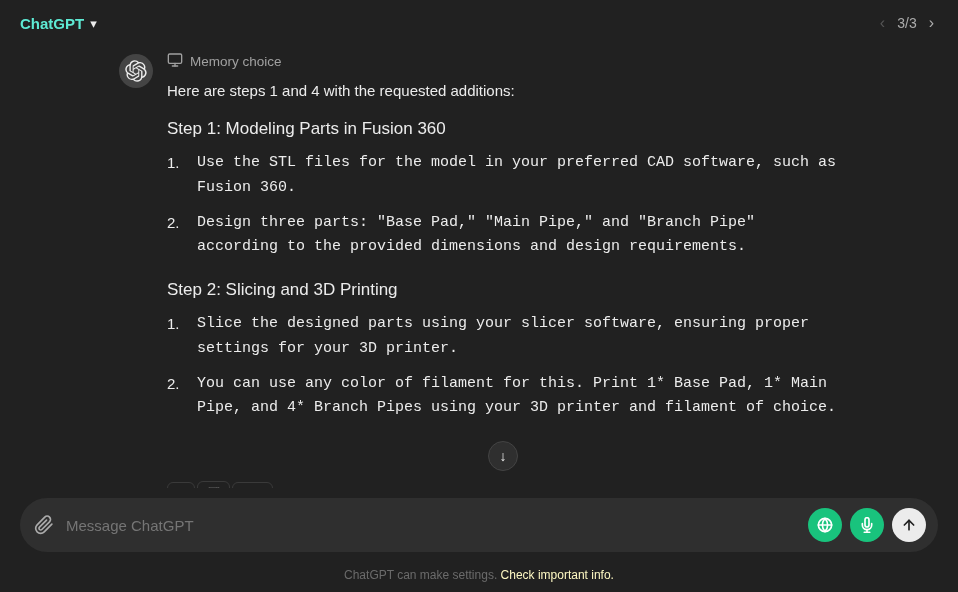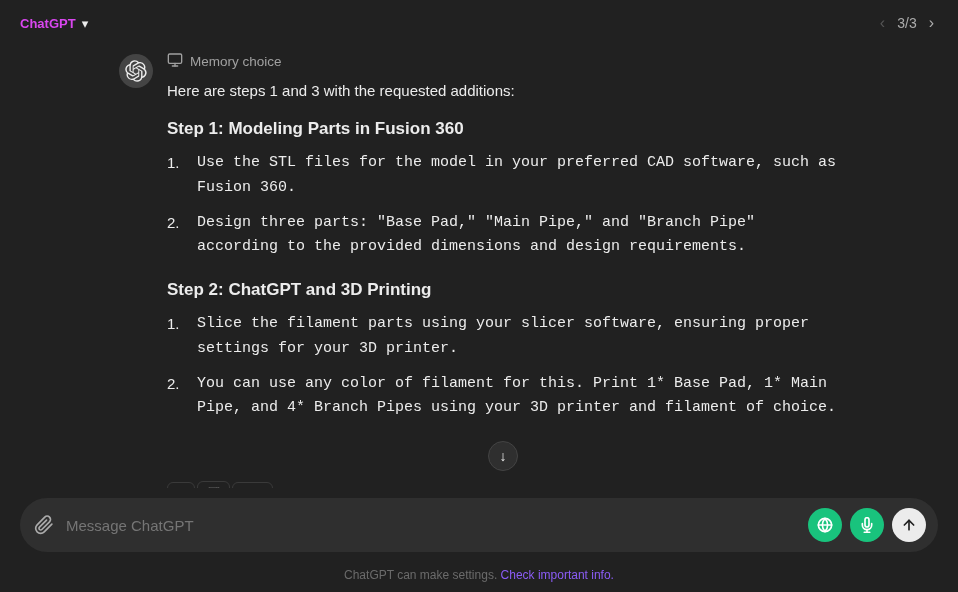--- a/index.html
+++ b/index.html
@@ -23,23 +23,23 @@
       padding: 12px 20px 8px 20px;
       flex-shrink: 0;
     }
     .header-left {
       display: flex;
       align-items: center;
       gap: 6px;
       cursor: pointer;
     }
     .header-title {
-      font-size: 13px;
+      font-size: 15px;
       font-weight: 600;
-      color: #d946ef;
+      color: #5eead4;
     }
     .chevron-down-icon {
       color: #ececec;
       font-size: 13px;
     }
     .pagination {
       display: flex;
       align-items: center;
       gap: 8px;
       color: #ababab;
@@ -111,21 +111,21 @@
 
     
     .intro-text {
       color: #ececec;
       font-size: 15px;
       margin-bottom: 16px;
       line-height: 1.6;
     }
     .step-heading {
       font-size: 17px;
-      font-weight: 700;
+      font-weight: 400;
       color: #ececec;
       margin-bottom: 12px;
       margin-top: 4px;
     }
     .steps-list {
       list-style: none;
       padding: 0;
       margin-bottom: 20px;
     }
     .steps-list li {
@@ -287,21 +287,21 @@
 
     
     .footer {
       text-align: center;
       font-size: 12px;
       color: #6b6b6b;
       padding-bottom: 10px;
       flex-shrink: 0;
     }
     .footer a {
-      color: #8b5cf6;
+      color: #fef9c3;
       text-decoration: none;
     }
 
     
     .main-content::-webkit-scrollbar {
       width: 6px;
     }
     .main-content::-webkit-scrollbar-track {
       background: transparent;
     }
@@ -343,39 +343,39 @@
           <span class="memory-icon">
             <svg width="16" height="16" viewBox="0 0 24 24" fill="none" stroke="currentColor" stroke-width="2" stroke-linecap="round" stroke-linejoin="round">
               <rect x="2" y="3" width="20" height="14" rx="2" ry="2"></rect>
               <line x1="8" y1="21" x2="16" y2="21"></line>
               <line x1="12" y1="17" x2="12" y2="21"></line>
             </svg>
           </span>
           <span>Memory choice</span>
         </div>
 
-        <p class="intro-text">Here are steps 1 and 3 with the requested additions:</p>
+        <p class="intro-text">Here are steps 1 and 4 with the requested additions:</p>
 
         <h3 class="step-heading">Step 1: Modeling Parts in Fusion 360</h3>
         <ol class="steps-list">
           <li>
             <span class="step-num">1.</span>
             <span class="step-text">Use the STL files for the model in your preferred CAD software, such as Fusion 360.</span>
           </li>
           <li>
             <span class="step-num">2.</span>
             <span class="step-text">Design three parts: "Base Pad," "Main Pipe," and "Branch Pipe" according to the provided dimensions and design requirements.</span>
           </li>
         </ol>
 
-        <h3 class="step-heading">Step 2: ChatGPT and 3D Printing</h3>
+        <h3 class="step-heading">Step 2: Slicing and 3D Printing</h3>
         <ol class="steps-list">
           <li>
             <span class="step-num">1.</span>
-            <span class="step-text">Slice the filament parts using your slicer software, ensuring proper settings for your 3D printer.</span>
+            <span class="step-text">Slice the designed parts using your slicer software, ensuring proper settings for your 3D printer.</span>
           </li>
           <li>
             <span class="step-num">2.</span>
             <span class="step-text">You can use any color of filament for this. Print 1* Base Pad, 1* Main Pipe, and 4* Branch Pipes using your 3D printer and filament of choice.</span>
           </li>
         </ol>
 
         <div class="scroll-down-wrapper">
           <button class="scroll-down-btn">↓</button>
         </div>

